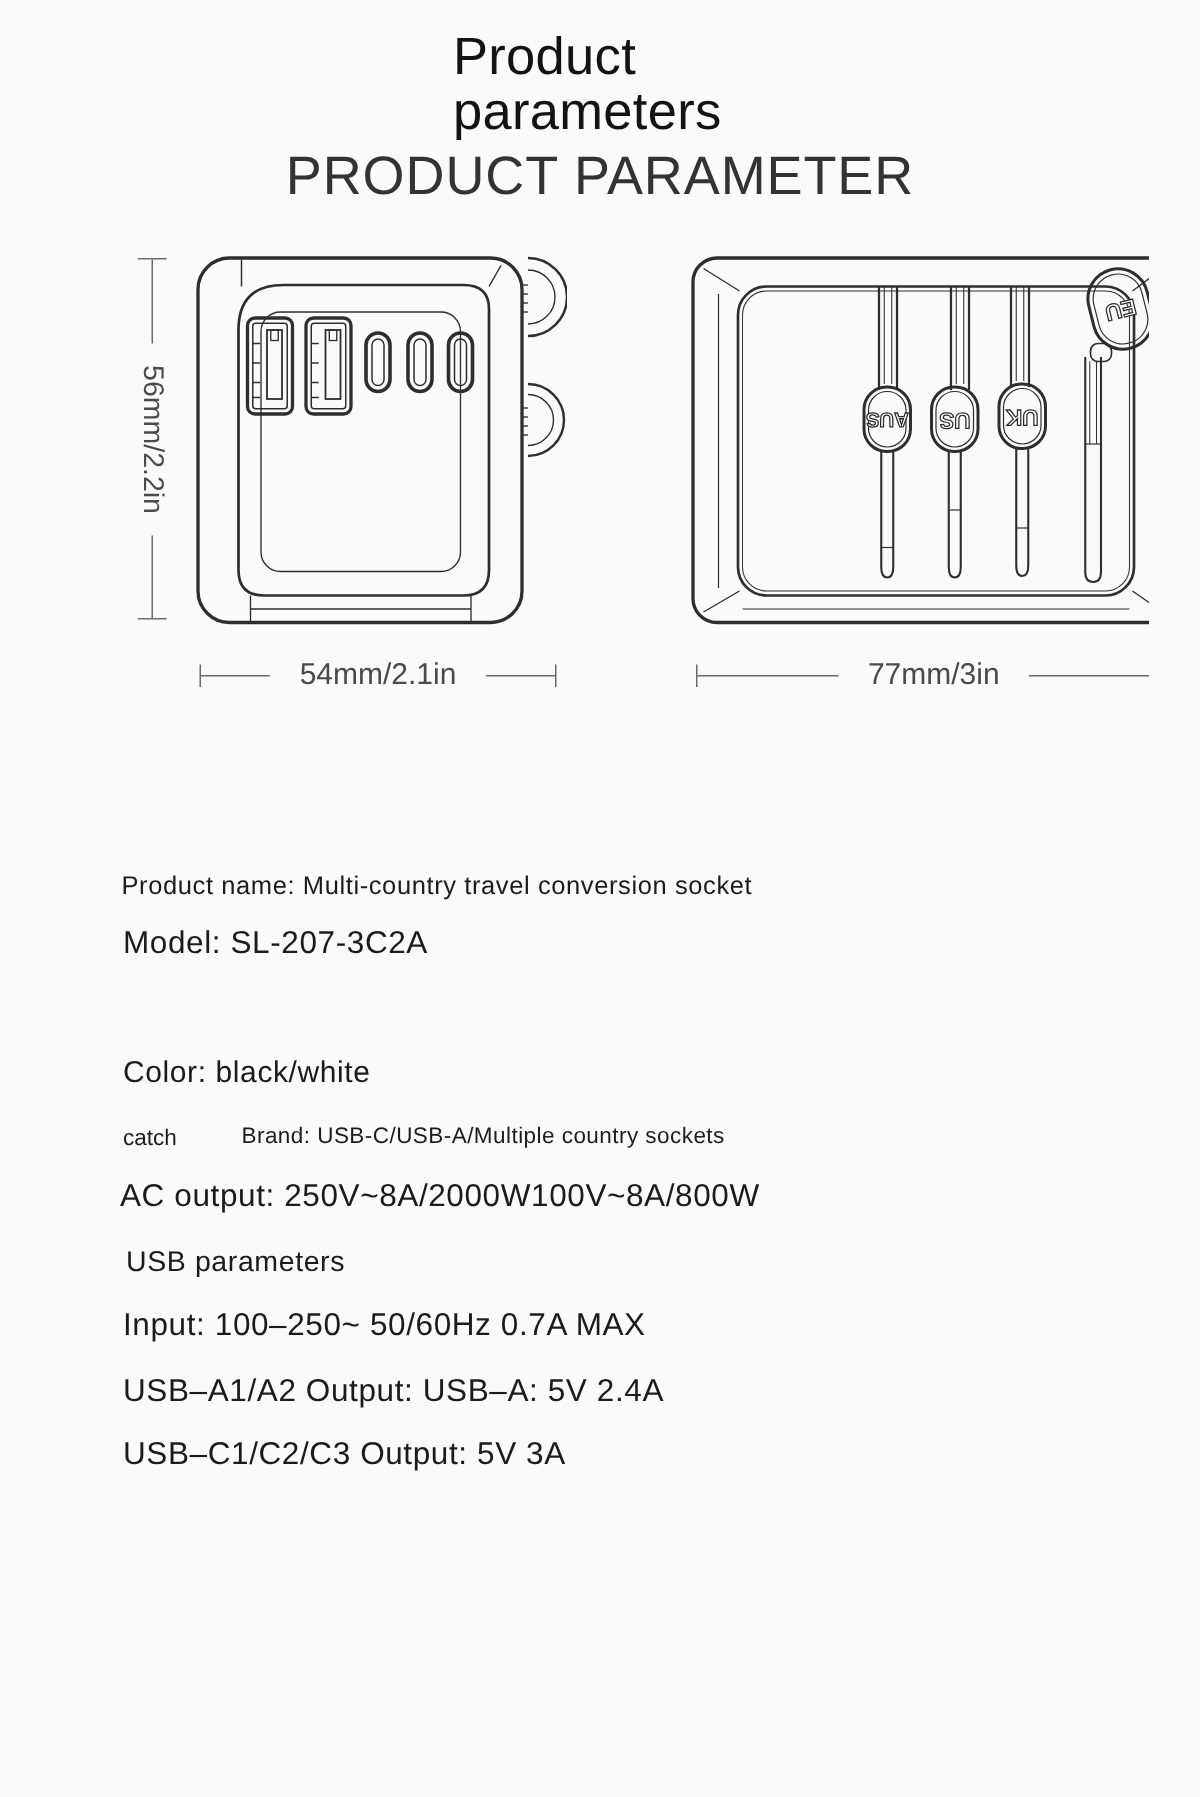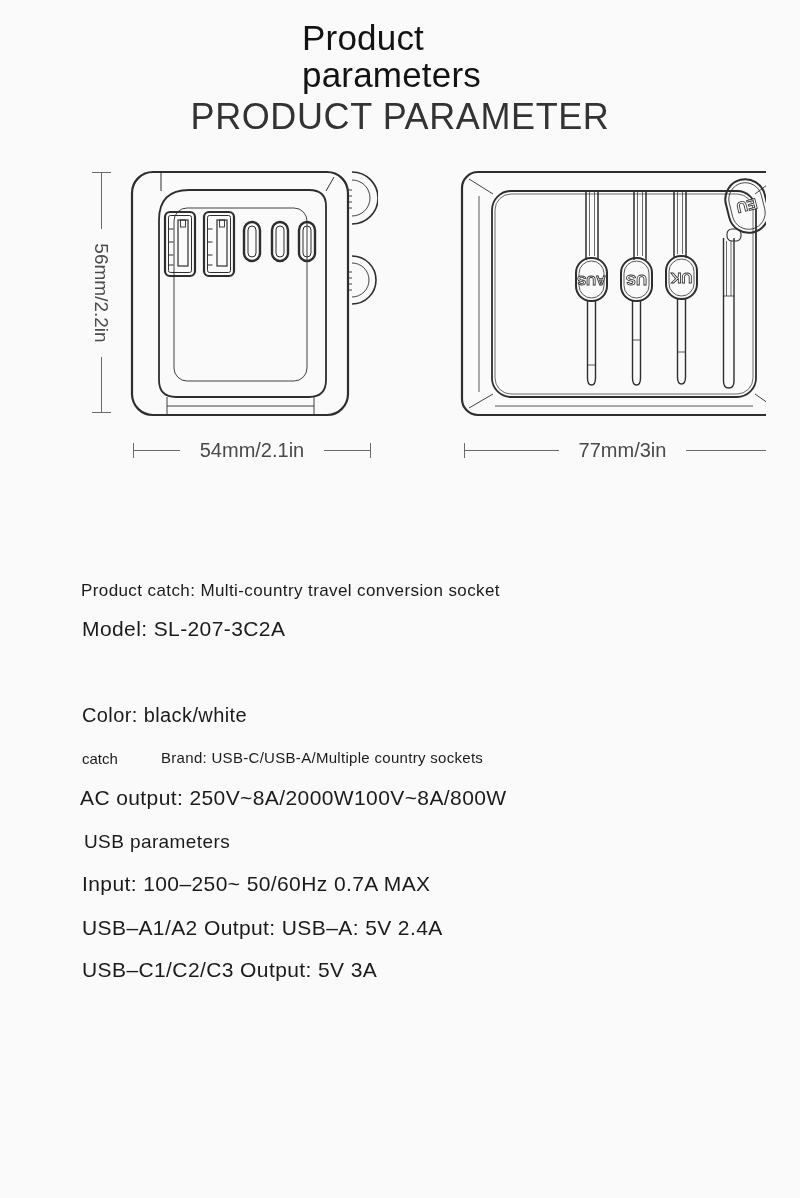--- a/index.html
+++ b/index.html
@@ -227,21 +227,21 @@
   </div>
 
   <div class="hdim" style="left:430px; top:442px; width:317px;">
     <div class="tick"></div>
     <div class="seg"></div>
     <div class="lbl">77mm/3in</div>
     <div class="seg"></div>
     <div class="tick"></div>
   </div>
 
-  <div class="spec sz17" style="top:581px;">Product catch: Multi-country travel conversion socket</div>
+  <div class="spec sz17" style="top:581px;">Product name: Multi-country travel conversion socket</div>
   <div class="spec sz21" style="top:617px; left:48px;">Model: SL-207-3C2A</div>
   <div class="spec sz20" style="top:704px; left:48px;">Color: black/white</div>
 
   <div class="catch-row">
     <span class="catch">catch</span>
     <span class="port">Brand: USB-C/USB-A/Multiple country sockets</span>
   </div>
 
   <div class="spec sz21" style="top:786px; left:46px;">AC output: 250V~8A/2000W100V~8A/800W</div>
   <div class="spec sz19" style="top:831px; left:50px;">USB parameters</div>

